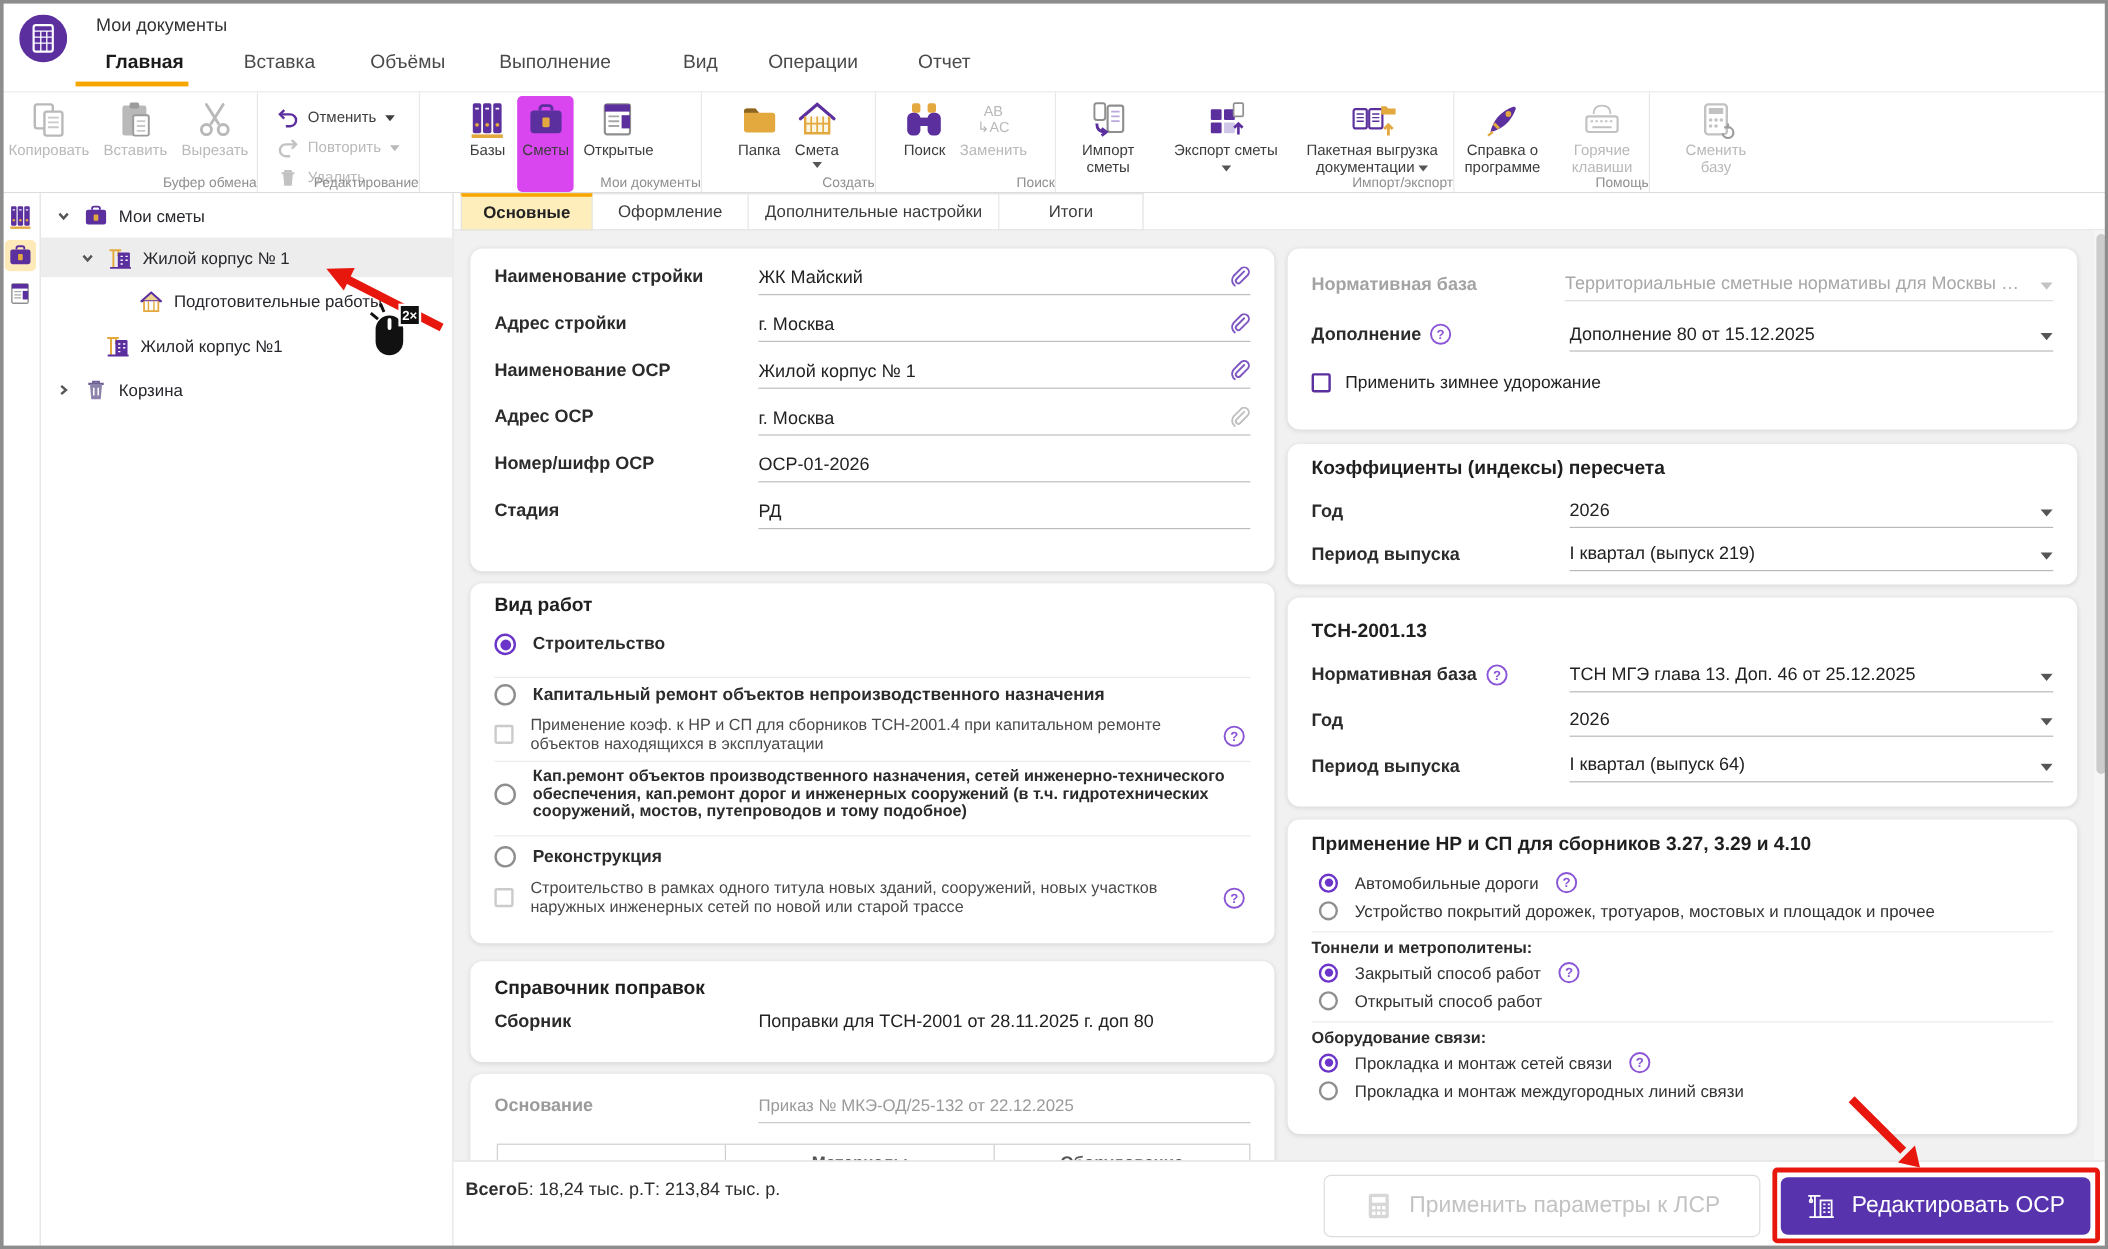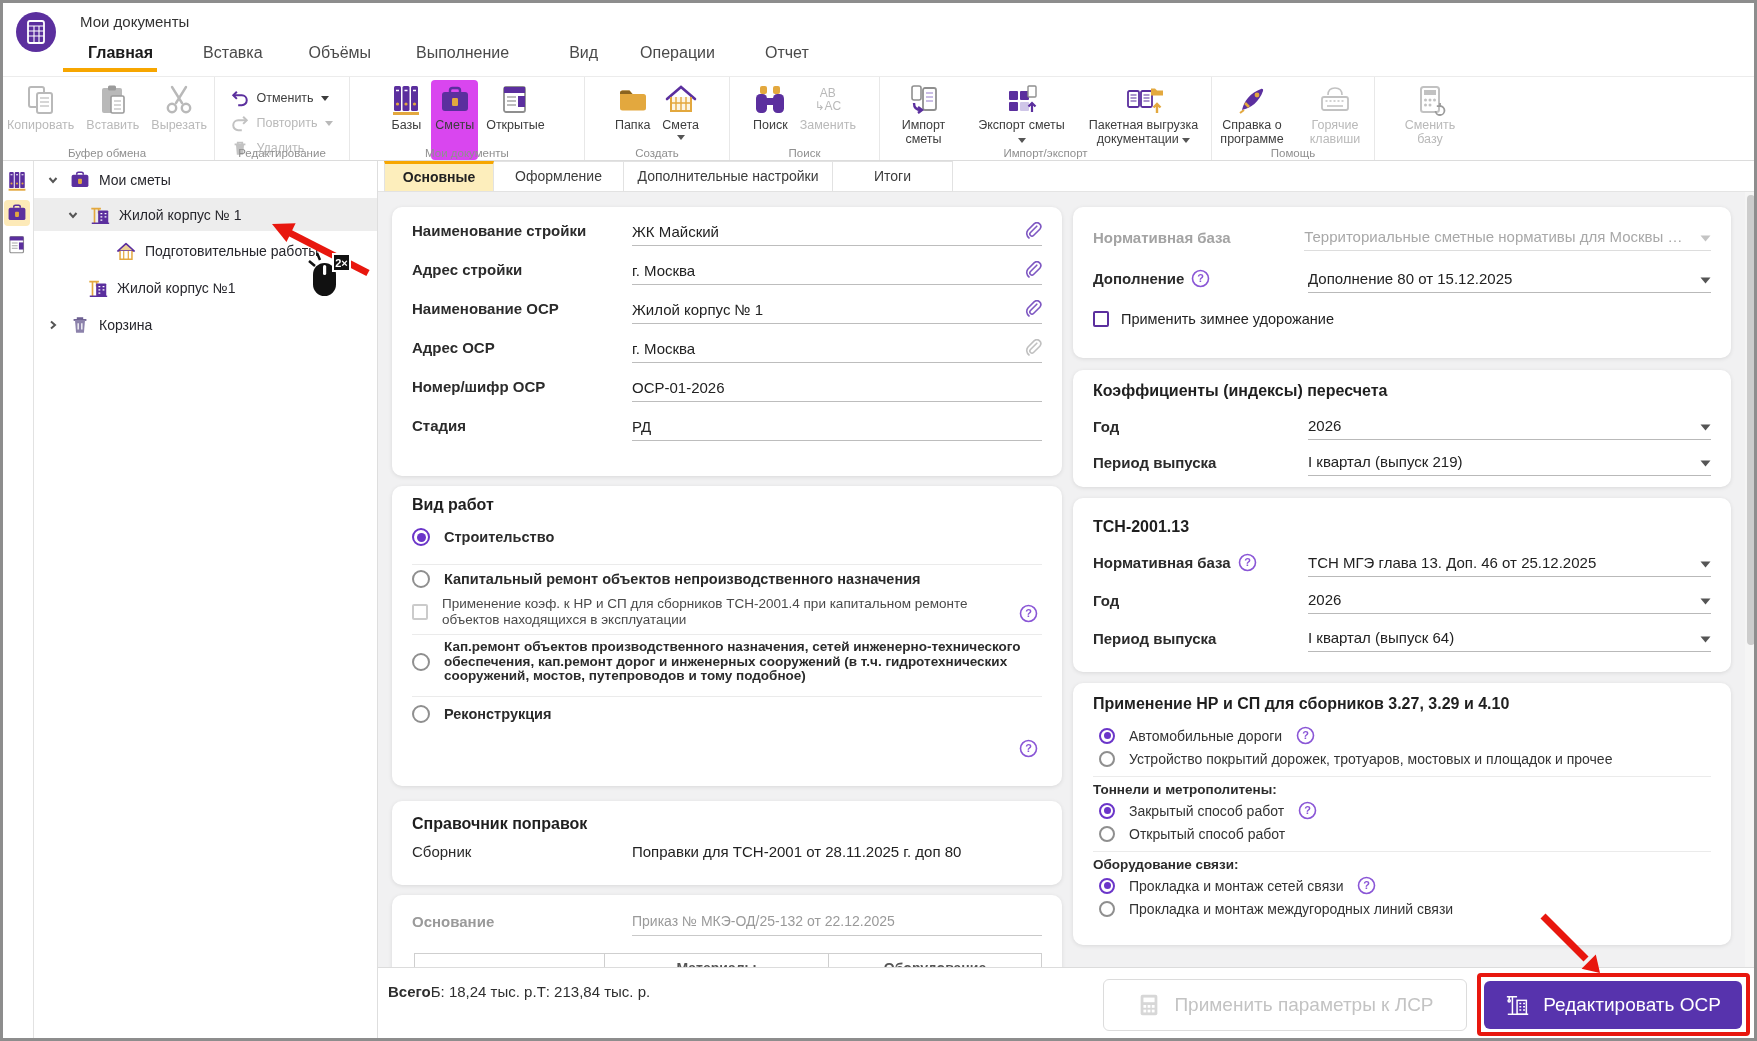--- a/index.html
+++ b/index.html
@@ -11,21 +11,21 @@
 .header{position:absolute;left:0;top:0;right:0;height:76px;background:#fff}
 .logo{position:absolute;left:16px;top:12px;width:40px;height:40px}
 .apptitle{position:absolute;left:80px;top:13px;font-size:15px;color:#333}
 .menutabs{position:absolute;left:88px;top:44px;display:flex;align-items:center}
 .mtab{font-size:16px;color:#4a4a4a;position:relative;white-space:nowrap}
 .mtab.active{font-weight:bold;color:#1b1b1b}
 .mtab.active::after{content:"";position:absolute;left:-25px;right:-4px;bottom:-10px;height:4px;background:#f7a600}
 
 .ribbon{position:absolute;left:0;top:76px;right:0;height:85px;border-top:1px solid #ececec;border-bottom:1px solid #dcdcdc;display:flex;background:#fff}
 .rg{position:relative;height:100%;border-right:1px solid #e8e8e8;display:flex;justify-content:center;gap:4px;padding-top:3px}
-.rg-label{position:absolute;bottom:1px;left:0;right:0;text-align:center;font-size:11.5px;color:#8f8f8f;white-space:nowrap}
+.rg-label{position:absolute;bottom:1px;left:0;right:0;text-align:right;font-size:11.5px;color:#8f8f8f;white-space:nowrap}
 .rbtn{display:flex;flex-direction:column;align-items:center;gap:2px;padding:3px 4px;border-radius:4px;font-size:12.5px;color:#3d3d3d;text-align:center;line-height:13.5px}
 .rbtn .ic{width:34px;height:34px;flex:none}
 .rbtn.sel{background:#d946ef}
 .rbtn.dis{color:#b9b9b9}
 .rstack{display:flex;flex-direction:column;gap:7px;padding:9px 10px 0 10px}
 .rrow{display:flex;align-items:center;gap:7px;font-size:12.5px;color:#3d3d3d}
 .rrow.dis{color:#b9b9b9}
 .rrow .ic18{width:18px;height:18px;flex:none}
 .car{width:0;height:0;border-left:4.5px solid transparent;border-right:4.5px solid transparent;border-top:5.5px solid currentColor;display:inline-block}
 .replace-ic{width:34px;height:34px;display:flex;flex-direction:column;justify-content:center;font-size:12px;font-weight:normal;color:#b9b9b9;line-height:13px;text-align:center}
@@ -521,28 +521,32 @@
         <div class="divid" style="top:148px"></div>
         <div class="opt" style="top:154px;right:40px">
           <span class="radio"></span>
           <span class="optlabel" style="font-size:13.5px;line-height:14.5px">Кап.ремонт объектов производственного назначения, сетей инженерно-технического обеспечения, кап.ремонт дорог и инженерных сооружений (в т.ч. гидротехнических сооружений, мостов, путепроводов и тому подобное)</span>
         </div>
         <div class="divid" style="top:210px"></div>
         <div class="opt" style="top:219px">
           <span class="radio"></span>
           <span class="optlabel">Реконструкция</span>
         </div>
+        <div class="opt" style="top:246px;right:60px">
+          <span class="cb"></span>
+          <span class="sublabel">Строительство в рамках одного титула новых зданий, сооружений, новых участков наружных инженерных сетей по новой или старой трассе</span>
+        </div>
         <svg class="helpic" style="position:absolute;right:24px;top:253px">
             <use href="#i-help"></use>
           </svg>
       </div>
 
       <div class="card" style="left:14px;top:609px;width:670px;height:84px">
         <div class="sect-title" style="position:absolute;left:20px;top:14px">Справочник поправок</div>
-        <div style="position:absolute;left:20px;top:42px;width:220px;font-size:15px;font-weight:normal;color:#2b2b2b">Сборник</div>
+        <div style="position:absolute;left:20px;top:42px;width:220px;font-size:15px;font-weight:bold;color:#2b2b2b">Сборник</div>
         <div style="position:absolute;left:240px;top:42px;font-size:15px;color:#222">Поправки для ТСН-2001 от 28.11.2025 г. доп 80</div>
       </div>
 
       <div class="card" style="left:14px;top:703px;width:670px;height:160px;border-radius:10px 10px 0 0">
         <div style="position:absolute;left:20px;top:18px;width:220px;font-size:15px;font-weight:bold;color:#9a9a9a">Основание</div>
         <div style="position:absolute;left:240px;top:18px;right:20px;border-bottom:1px solid #c9c9c9;padding-bottom:6px;font-size:14px;color:#9a9a9a">Приказ № МКЭ-ОД/25-132 от 22.12.2025</div>
         <div class="tbl">
           <div class="tc" style="width:190px"></div>
           <div class="tc" style="width:224px">Материалы</div>
           <div class="tc" style="flex:1">Оборудование</div>

